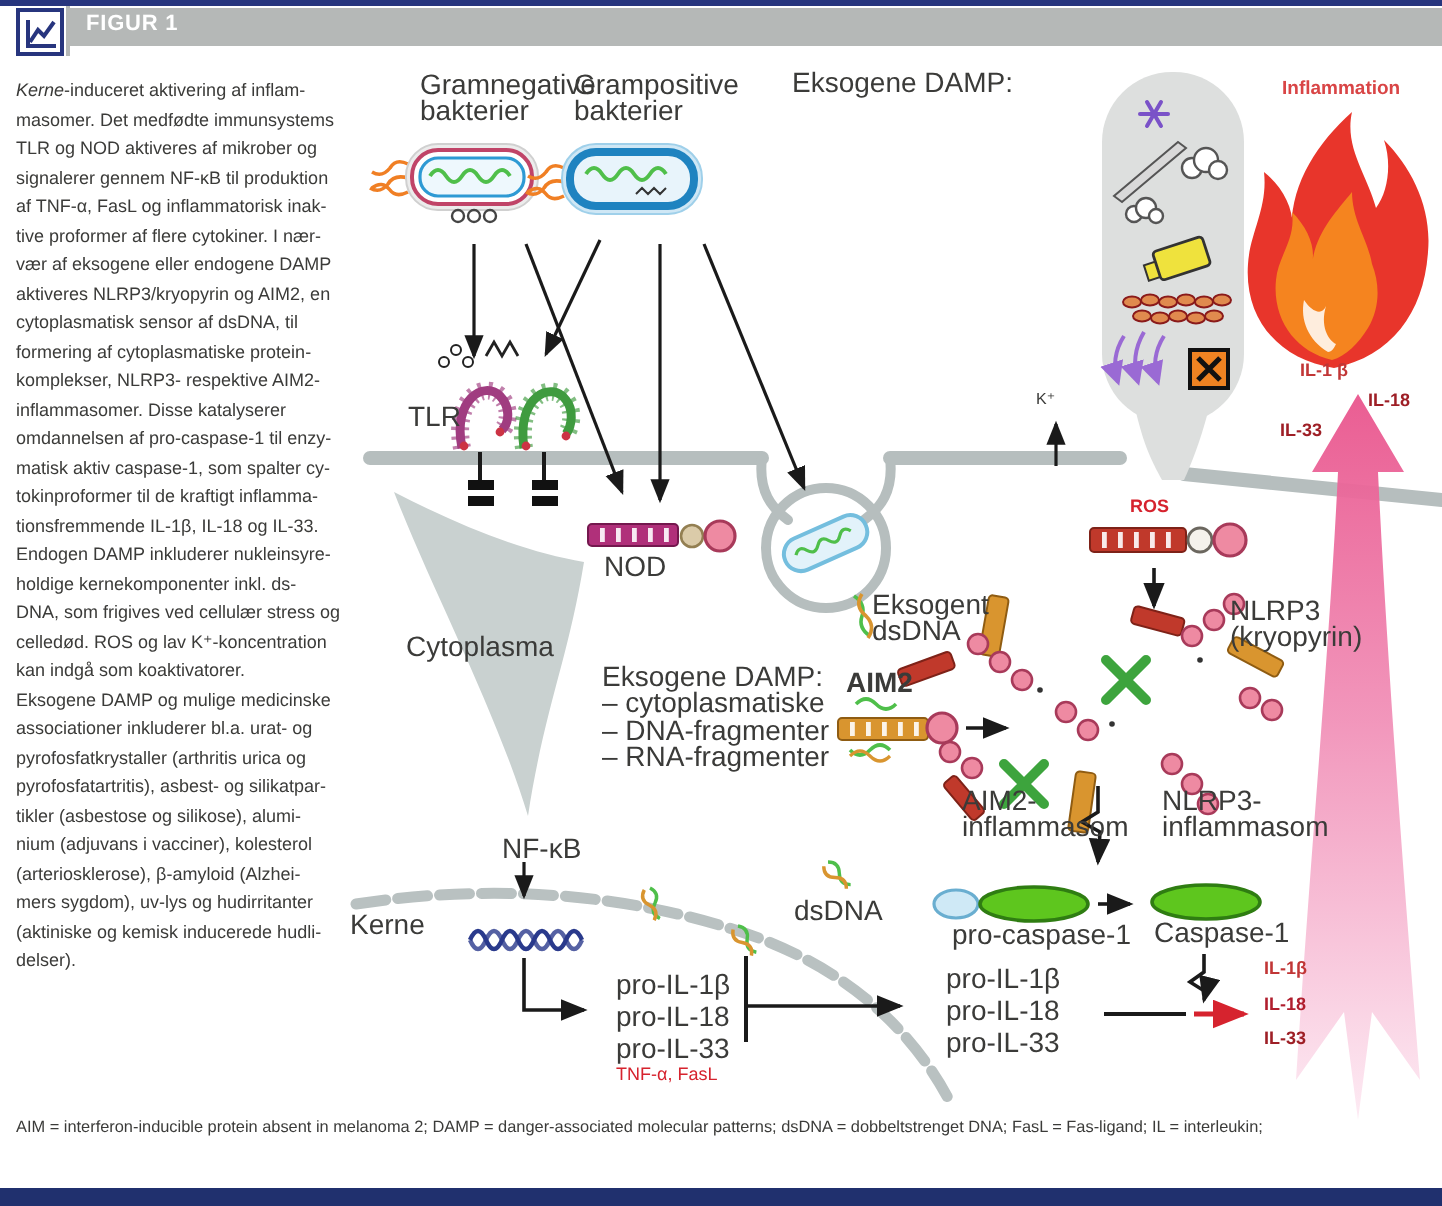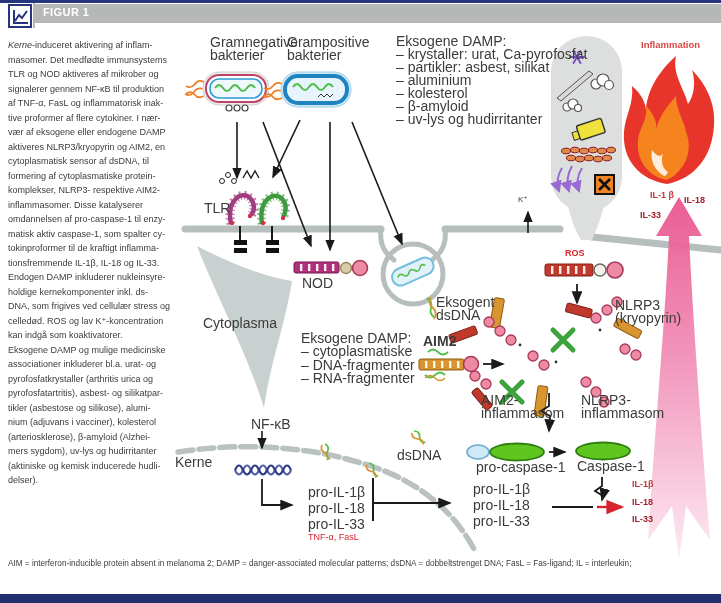--- a/index.html
+++ b/index.html
@@ -352,29 +352,23 @@
       </g>
     </g>
   </svg>
 
   <div class="lbl" style="left:210px;top:36px;">Gramnegative
 bakterier</div>
   <div class="lbl" style="left:287px;top:36px;">Grampositive
 bakterier</div>
 
   <div class="lbl" style="left:396px;top:35px;">Eksogene DAMP:</div>
-  <div class="lbl list" style="left:396px;top:48px;">– krystaller: urat, Ca-pyrofosfat
-– partikler: asbest, silikat
-– aluminium
-– kolesterol
-– β-amyloid
-– uv-lys og hudirritanter</div>
 
   <div class="lbl infl" style="left:641px;top:38px;">Inflammation</div>
-  <div class="lbl crimson b" style="left:650px;top:189px;font-size:9px;">IL-1 β</div>
+  <div class="lbl crimson b" style="left:650px;top:179px;font-size:9px;">IL-1 β</div>
   <div class="lbl dred b" style="left:684px;top:194px;font-size:9px;">IL-18</div>
   <div class="lbl dred b" style="left:640px;top:209px;font-size:9px;">IL-33</div>
 
   <div class="lbl" style="left:518px;top:193px;font-size:8px;">K⁺</div>
   <div class="lbl" style="left:204px;top:202px;">TLR</div>
   <div class="lbl" style="left:302px;top:277px;">NOD</div>
   <div class="lbl" style="left:203px;top:317px;">Cytoplasma</div>
   <div class="lbl" style="left:436px;top:296px;">Eksogent
 dsDNA</div>
 

